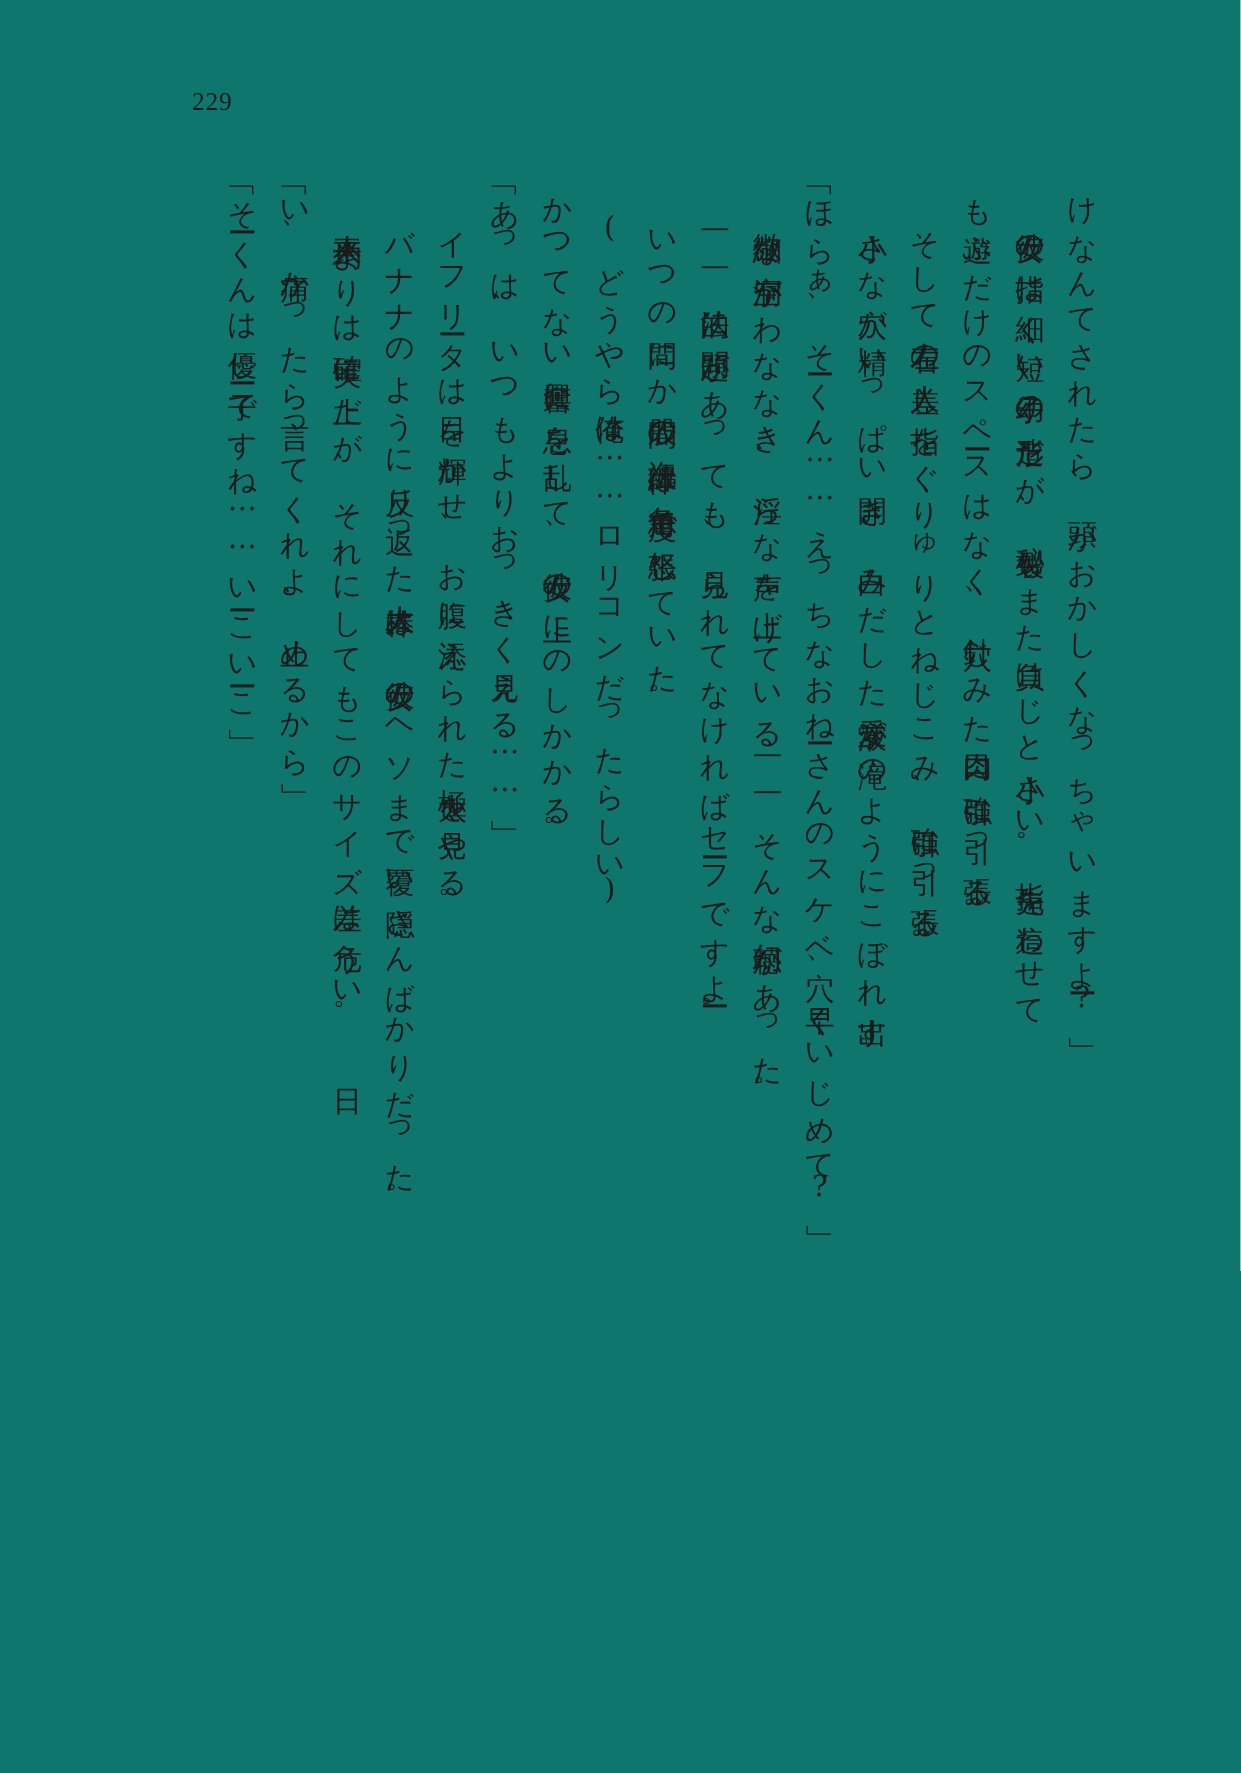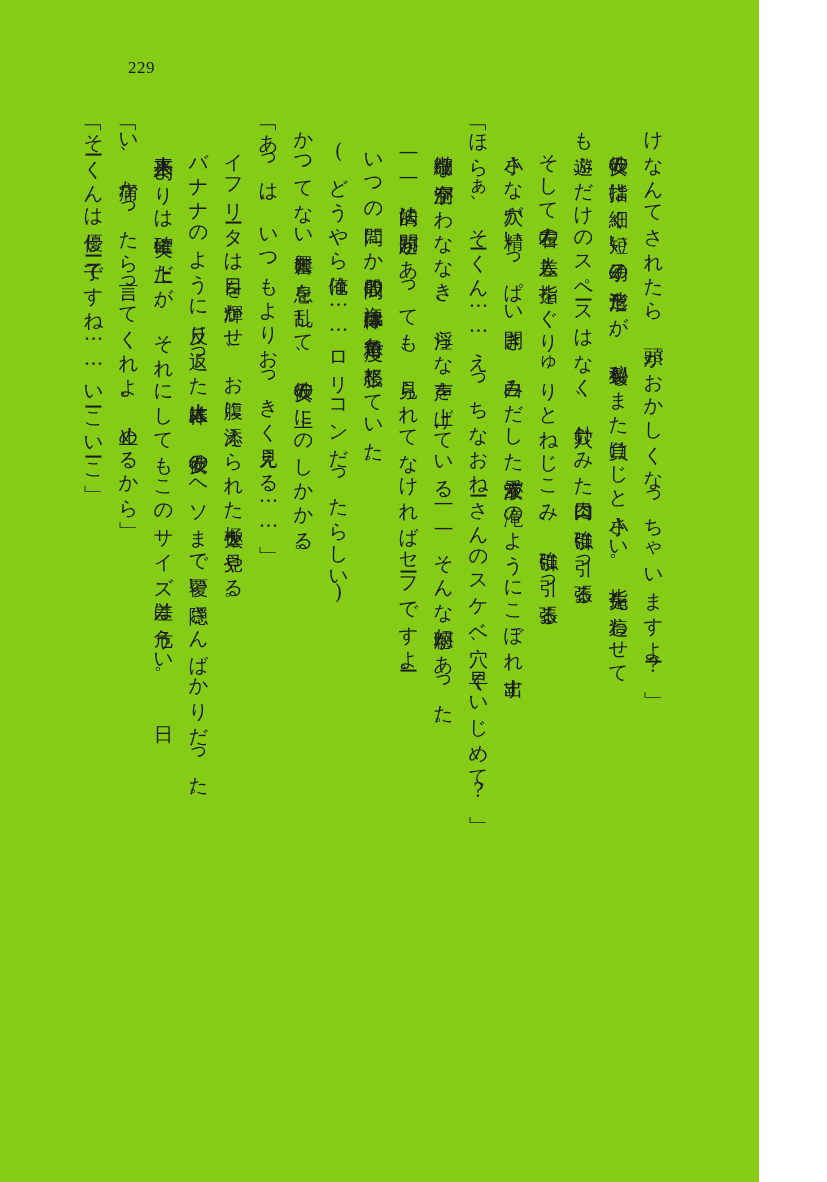--- a/index.html
+++ b/index.html
@@ -2,23 +2,23 @@
 <html><head>
 <meta charset="utf-8">
 <style>
   html, body {
     margin: 0;
     padding: 0;
     background: #ffffff;
   }
   .page {
     position: relative;
-    width: 759px;
+    width: 827px;
     height: 1182px;
-    background: #84cc16;
+    background: #0f766e;
     overflow: hidden;
     font-family: "Liberation Serif", "DejaVu Serif", serif;
     color: #1a1a1a;
   }
   .page-number {
     position: absolute;
     top: 58px;
     left: 128px;
     font-size: 17px;
     letter-spacing: 0.5px;

